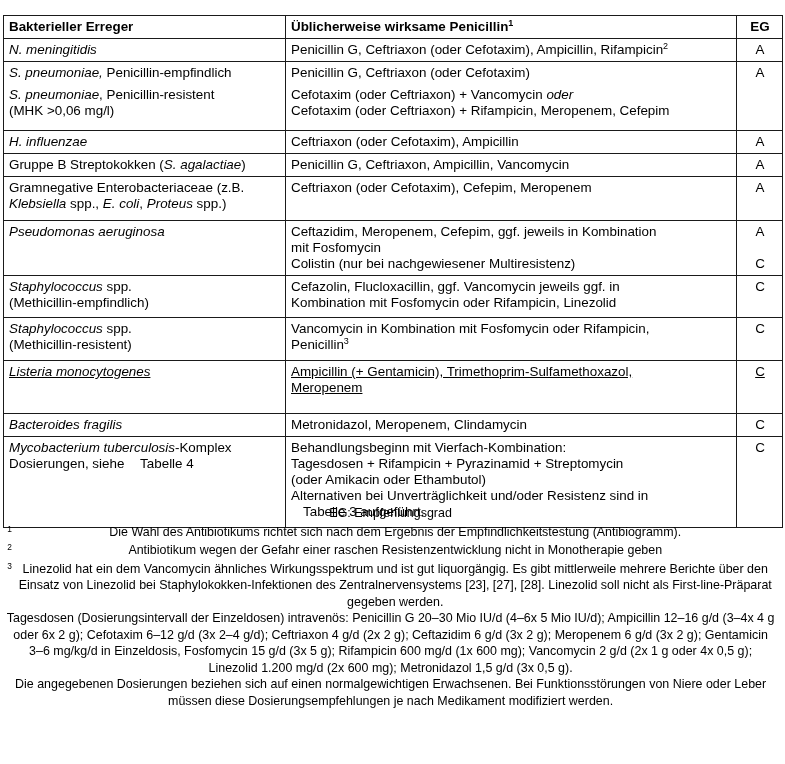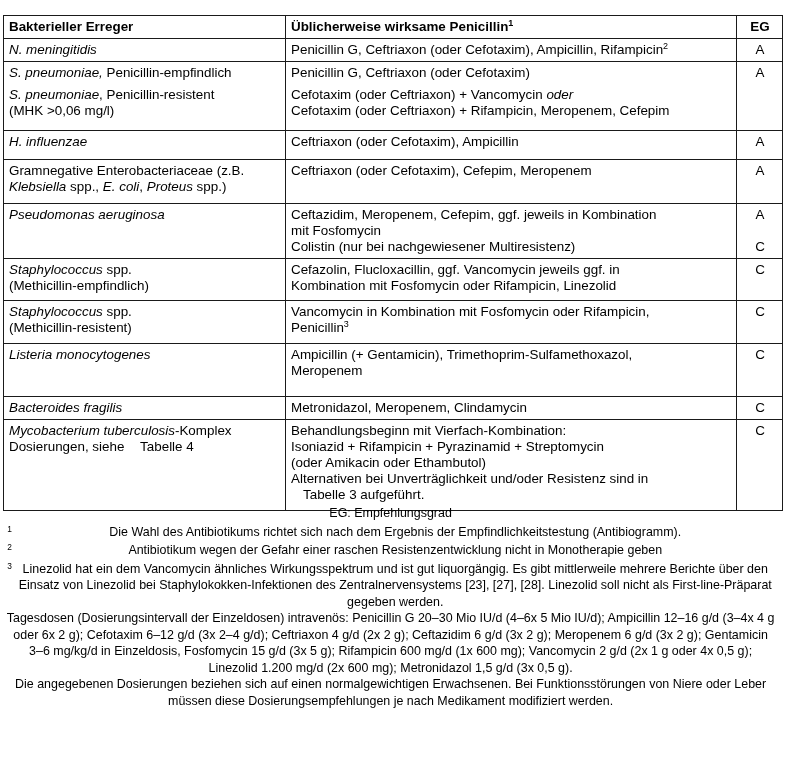--- a/index.html
+++ b/index.html
@@ -58,26 +58,31 @@
       </td>
       <td>
         <span class="sub">Penicillin G, Ceftriaxon (oder Cefotaxim)</span>
         <span class="gap"></span>
         <span class="sub"><span>Cefotaxim (oder Ceftriaxon) + Vancomycin </span><span class="ital">oder</span></span>
         <span class="sub">Cefotaxim (oder Ceftriaxon) + Rifampicin, Meropenem, Cefepim</span>
       </td>
       <td class="eg"><span>A</span></td>
     </tr>
 
-    <tr style="height:29px;">
+    <tr style="height:23px;">
       <td><span class="ital">H. influenzae</span></td>
       <td><span>Ceftriaxon (oder Cefotaxim), Ampicillin</span></td>
       <td class="eg"><span>A</span></td>
     </tr>
 
+    <tr style="height:23px;">
+      <td><span>Gruppe B Streptokokken (</span><span class="ital">S. agalactiae</span><span>)</span></td>
+      <td><span>Penicillin G, Ceftriaxon, Ampicillin, Vancomycin</span></td>
+      <td class="eg"><span>A</span></td>
+    </tr>
 
     <tr style="height:44px;">
       <td>
         <span class="sub">Gramnegative Enterobacteriaceae (z.B.</span>
         <span class="sub"><span class="ital">Klebsiella</span><span> spp., </span><span class="ital">E. coli</span><span>, </span><span class="ital">Proteus</span><span> spp.)</span></span>
       </td>
       <td><span>Ceftriaxon (oder Cefotaxim), Cefepim, Meropenem</span></td>
       <td class="eg"><span>A</span></td>
     </tr>
 
@@ -112,21 +117,21 @@
         <span class="sub"><span class="ital">Staphylococcus</span><span> spp.</span></span>
         <span class="sub">(Methicillin-resistent)</span>
       </td>
       <td>
         <span class="sub">Vancomycin in Kombination mit Fosfomycin oder Rifampicin,</span>
         <span class="sub"><span>Penicillin</span><sup>3</sup></span>
       </td>
       <td class="eg"><span>C</span></td>
     </tr>
 
-    <tr style="height:53px;">
+    <tr style="height:53px;text-decoration:underline;">
       <td><span class="ital">Listeria monocytogenes</span></td>
       <td>
         <span class="sub">Ampicillin (+ Gentamicin), Trimethoprim-Sulfamethoxazol,</span>
         <span class="sub">Meropenem</span>
       </td>
       <td class="eg"><span>C</span></td>
     </tr>
 
     <tr style="height:22px;">
       <td><span class="ital">Bacteroides fragilis</span></td>
@@ -134,21 +139,21 @@
       <td class="eg"><span>C</span></td>
     </tr>
 
     <tr style="height:91px;">
       <td>
         <span class="sub"><span class="ital">Mycobacterium tuberculosis</span><span>-Komplex</span></span>
         <span class="sub"><span>Dosierungen, siehe </span><span class="bold">Tabelle 4</span></span>
       </td>
       <td>
         <span class="sub">Behandlungsbeginn mit Vierfach-Kombination:</span>
-        <span class="sub">Isoniazid + Rifampicin + Pyrazinamid + Streptomycin</span>
+        <span class="sub">Tagesdosen + Rifampicin + Pyrazinamid + Streptomycin</span>
         <span class="sub">(oder Amikacin oder Ethambutol)</span>
         <span class="sub">Alternativen bei Unverträglichkeit und/oder Resistenz sind in</span>
         <span class="sub"><span class="bold">Tabelle 3</span><span> aufgeführt.</span></span>
       </td>
       <td class="eg"><span>C</span></td>
     </tr>
   </tbody>
 </table>
 
 <div class="notes">

